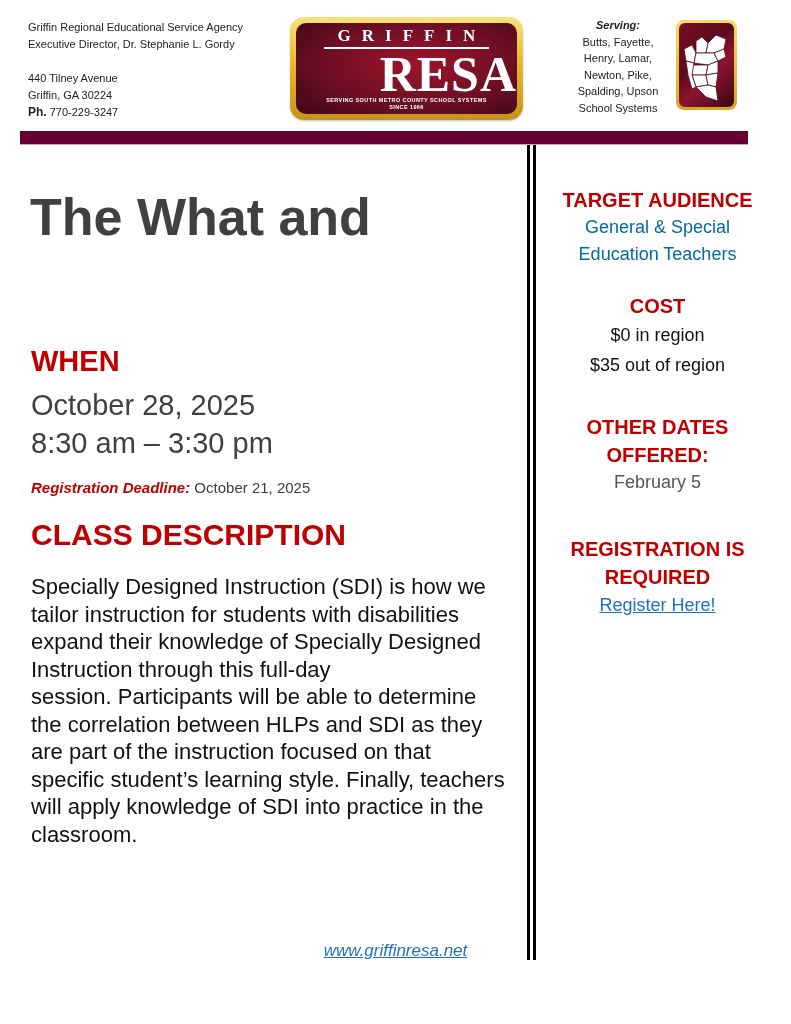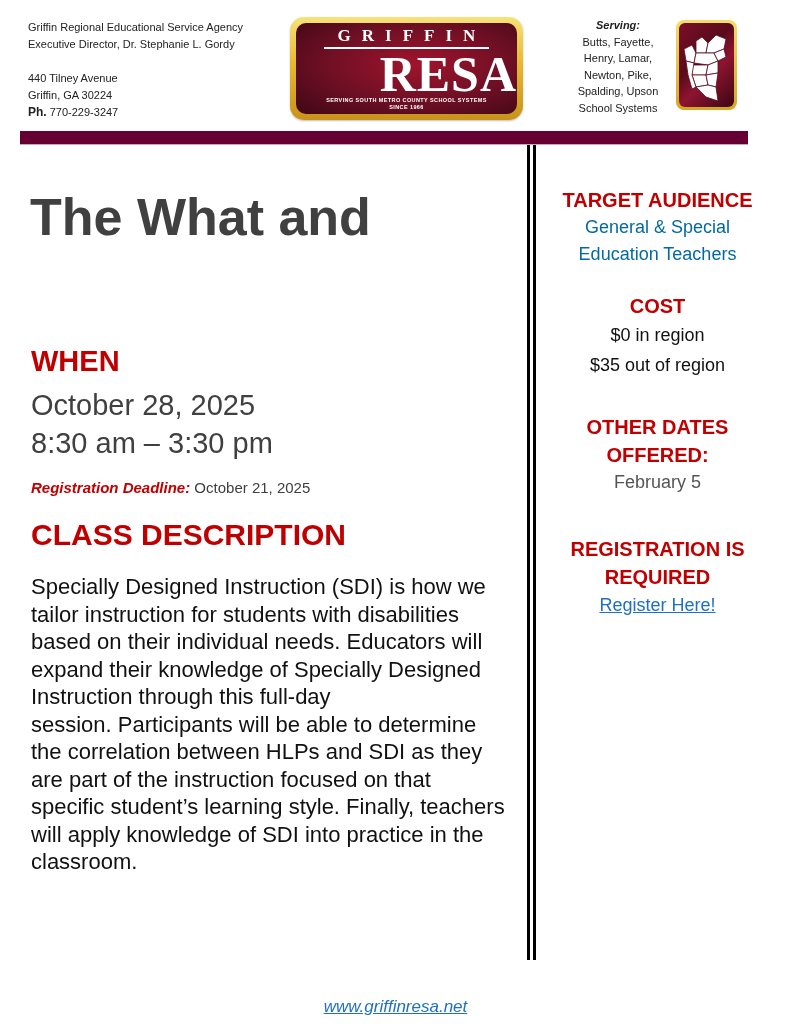--- a/index.html
+++ b/index.html
@@ -199,21 +199,21 @@
       margin-top: 2px;
       color: #1f6fc5;
       text-decoration: underline;
       font-size: 18px;
       line-height: 24px;
       cursor: pointer;
     }
 
     
     .footer-link {
-      left: 0; width: 791px; top: 996px;
+      left: 0; width: 791px; top: 940px;
       text-align: center;
       font-size: 17px;
       font-style: italic;
       line-height: 22px;
     }
     .footer-link a {
       color: #1f6fc5;
       text-decoration: underline;
       cursor: pointer;
     }
@@ -288,21 +288,20 @@
 
 <div class="abs deadline">
   <span class="deadline-label">Registration Deadline:</span><span> October 21, 2025</span>
 </div>
 
 <div class="abs class-heading red">CLASS DESCRIPTION</div>
 
 <div class="abs description">
   <span class="dline">Specially Designed Instruction (SDI) is how we</span>
   <span class="dline">tailor instruction for students with disabilities</span>
-  <span class="dline">based on their individual needs. Educators will</span>
   <span class="dline">expand their knowledge of Specially Designed</span>
   <span class="dline">Instruction through this full-day</span>
   <span class="dline">session.  Participants will be able to determine</span>
   <span class="dline">the correlation between HLPs and SDI as they</span>
   <span class="dline">are part of the instruction focused on that</span>
   <span class="dline">specific student’s learning style. Finally, teachers</span>
   <span class="dline">will apply knowledge of SDI into practice in the</span>
   <span class="dline">classroom.</span>
 </div>
 

